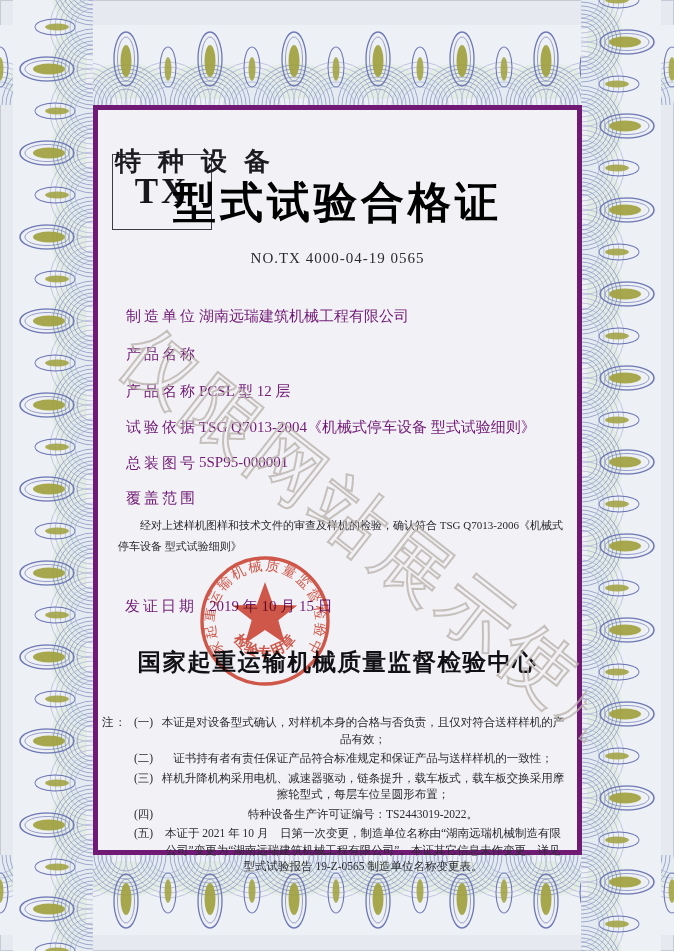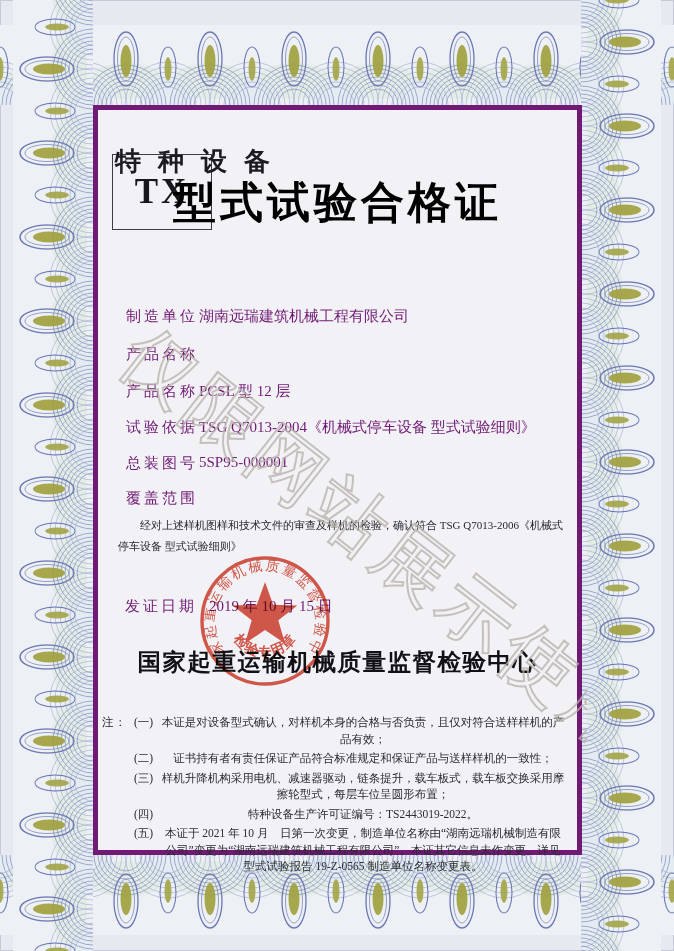--- a/index.html
+++ b/index.html
@@ -116,20 +116,21 @@
   </svg>
 
   <div class="inner">
 
     <div class="tx-box">
       <span>TX</span>
     </div>
 
     <div class="title-small">特种设备</div>
     <div class="title-main">型式试验合格证</div>
+    <div class="cert-no">NO.TX 4000-04-19 0565</div>
 
     <div class="abs field-label" style="left:28px;top:197px">制造单位</div>
     <div class="abs field-value" style="left:101px;top:197px">湖南远瑞建筑机械工程有限公司</div>
 
     <div class="abs field-label" style="left:28px;top:235px">产品名称</div>
 
     <div class="abs field-label" style="left:28px;top:272px">产品名称</div>
     <div class="abs field-value" style="left:101px;top:272px">PCSL 型 12 层</div>
 
     <div class="abs field-label" style="left:28px;top:308px">试验依据</div>

